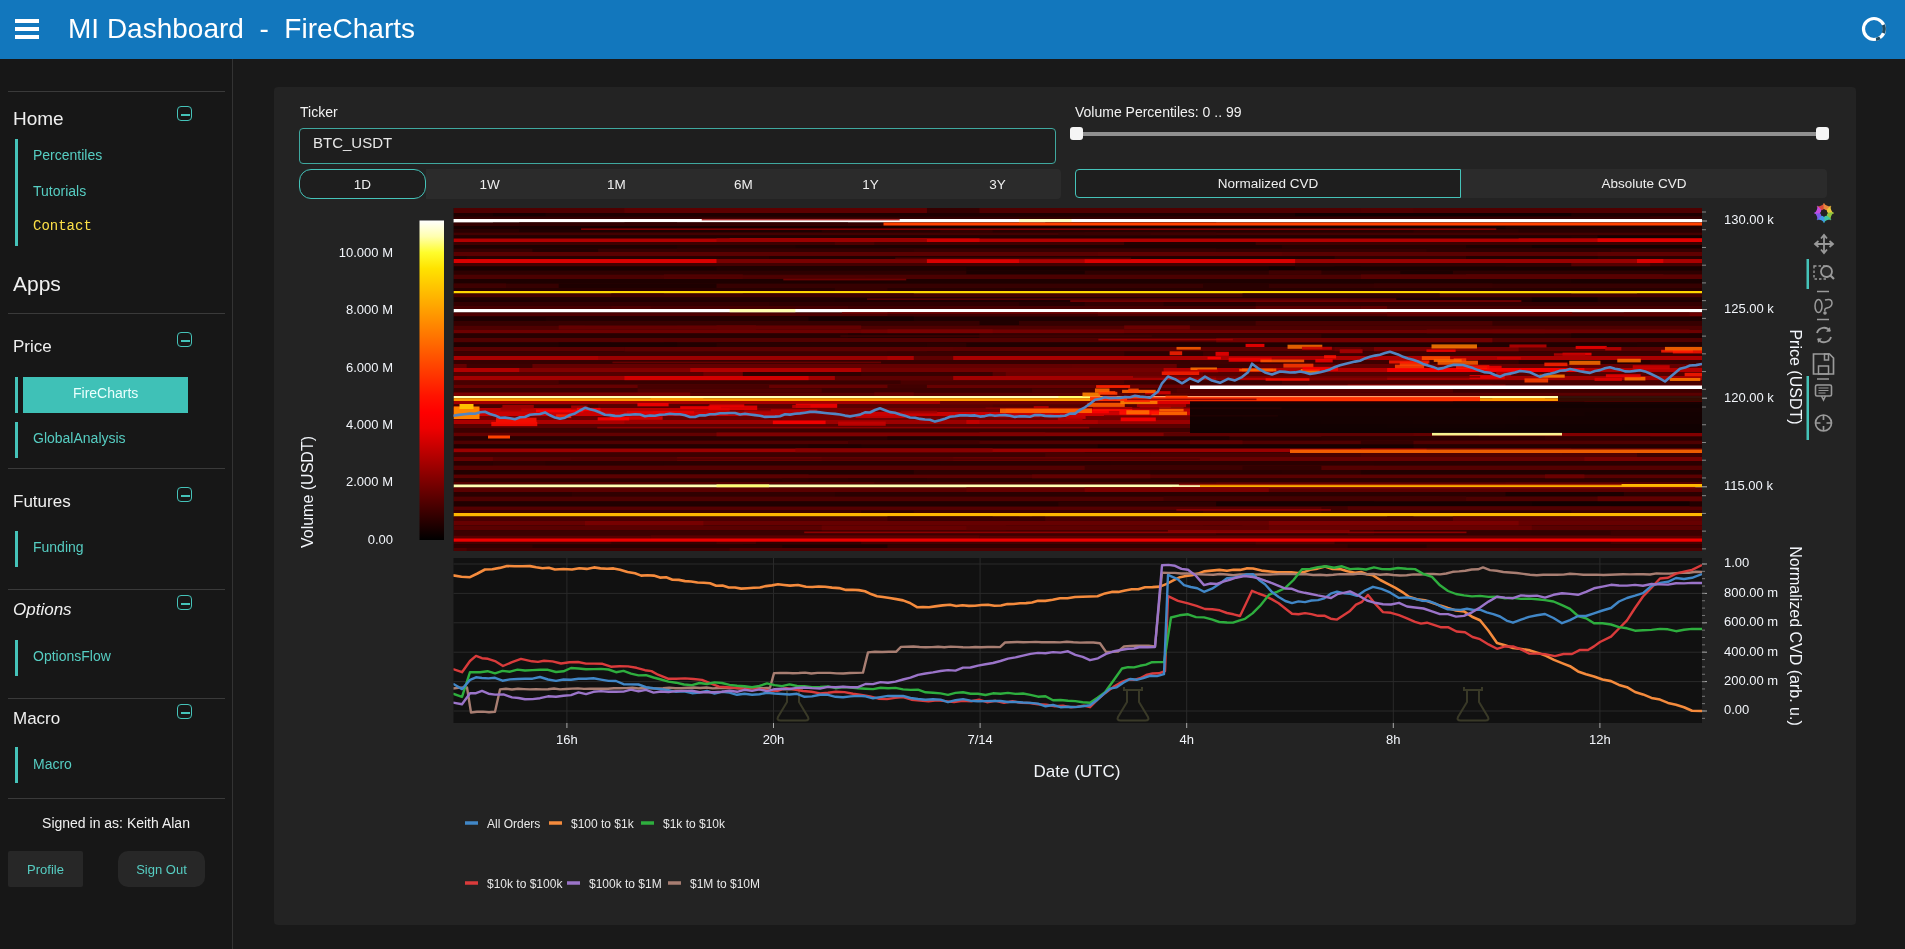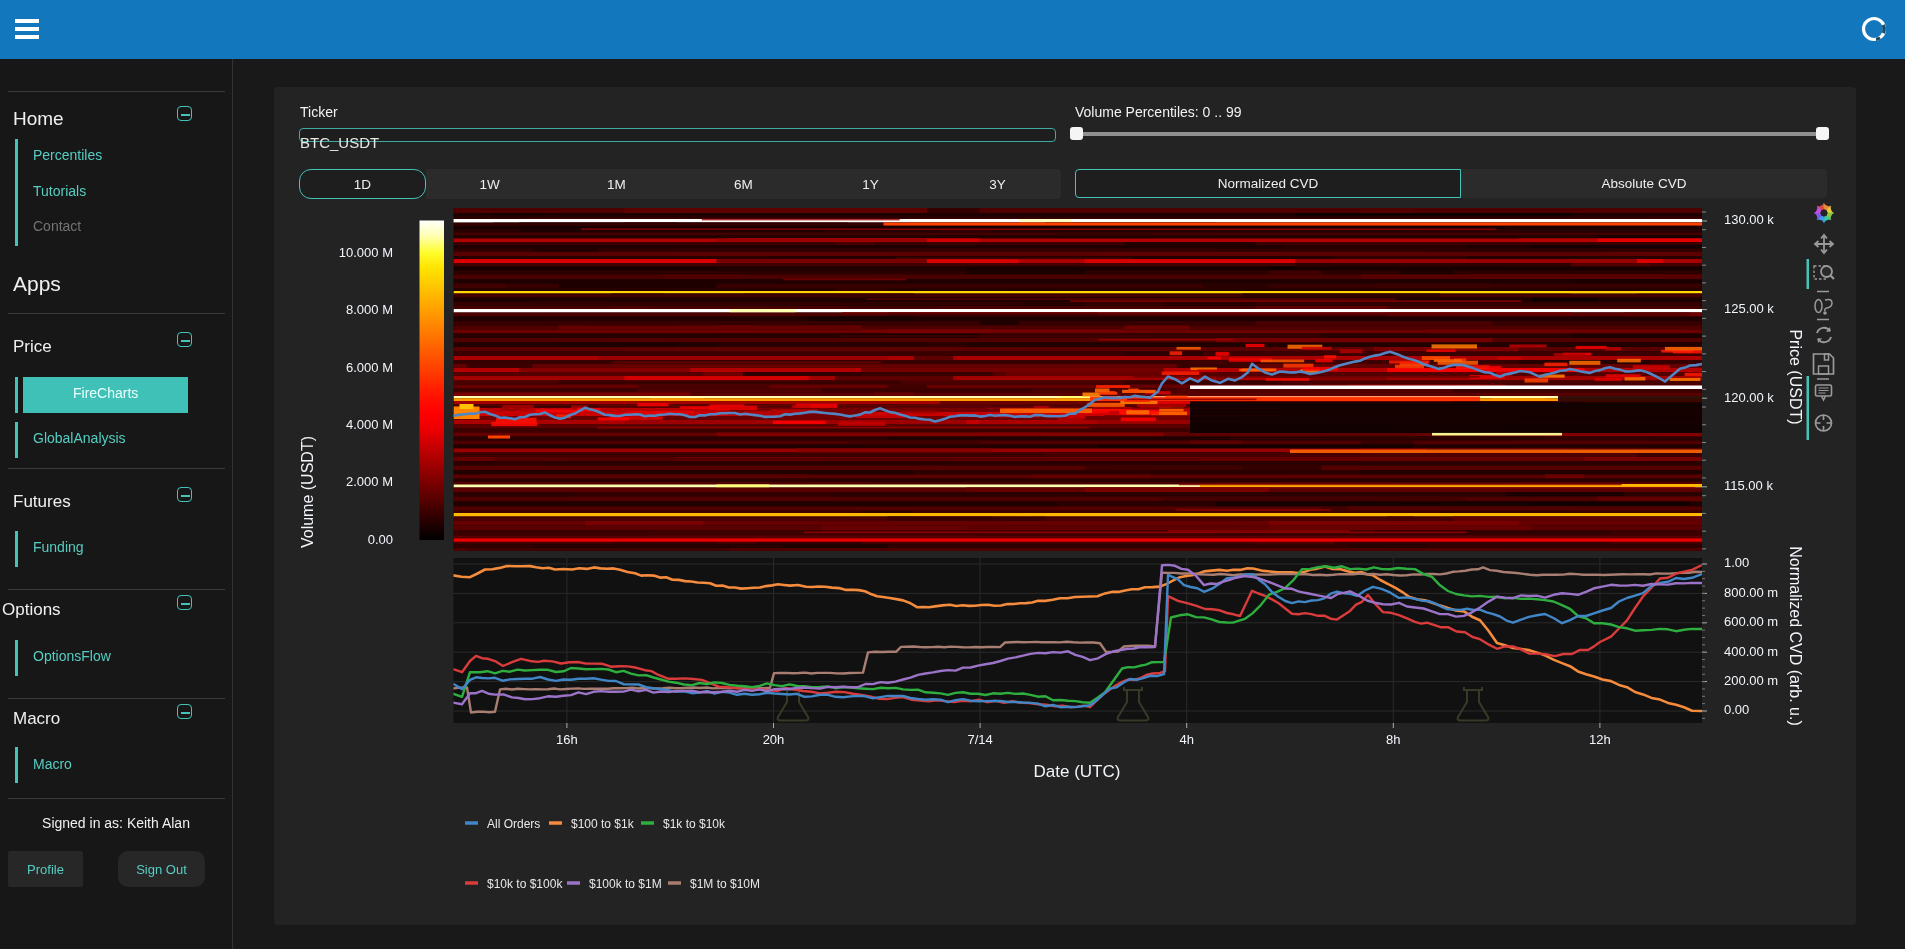--- a/index.html
+++ b/index.html
@@ -1,70 +1,71 @@
 <!DOCTYPE html>
 <html><head><meta charset="utf-8"><style>
 *{margin:0;padding:0;box-sizing:border-box}
 html,body{width:1905px;height:949px;background:#191919;font-family:"Liberation Sans",sans-serif;overflow:hidden;position:relative;-webkit-font-smoothing:antialiased}
 </style></head><body>
 <div style="position:absolute;left:0;top:0;width:1905px;height:59px;background:#1277bd">
   <div style="position:absolute;left:15px;top:19px;width:24px;height:3.5px;background:#fff"></div>
   <div style="position:absolute;left:15px;top:27px;width:24px;height:3.5px;background:#fff"></div>
   <div style="position:absolute;left:15px;top:35px;width:24px;height:3.5px;background:#fff"></div>
+  <div style="position:absolute;left:68px;top:13px;font-size:28px;color:#fff">MI Dashboard&nbsp; -&nbsp; FireCharts</div>
   <svg style="position:absolute;left:1860px;top:15px" width="28" height="28" viewBox="0 0 28 28">
     <circle cx="14" cy="14" r="10.5" fill="none" stroke="#ffffff" stroke-width="3.2"></circle>
     <path d="M 23.4 9.9 A 10.5 10.5 0 0 1 23.4 18.1" fill="none" stroke="#1e4a63" stroke-width="3.2"></path>
     <path d="M 20 22.9 A 10.5 10.5 0 0 1 16 24.3" fill="none" stroke="#1e4a63" stroke-width="3.2"></path>
   </svg>
 </div>
 <div style="position:absolute;left:0;top:59px;width:233px;height:890px;background:#171717;border-right:1px solid #333">
 <div style="position:absolute;left:8px;top:32px;width:217px;height:1px;background:#3a3a3a"></div>
 <div style="position:absolute;left:13px;top:49.32px;font-size:19px;color:#f0f0f0;">Home</div>
 <div style="position:absolute;left:177px;top:47px;width:15px;height:15px;border:1.5px solid #45c3b9;border-radius:4px;"></div>
     <div style="position:absolute;left:181px;top:55px;width:9px;height:1.5px;background:#45c3b9"></div>
 <div style="position:absolute;left:15px;top:80px;width:2.5px;height:107px;background:#45c3b9"></div>
 <div style="position:absolute;left:33px;top:88px;font-size:14px;color:#56cdc2;">Percentiles</div>
 <div style="position:absolute;left:33px;top:124px;font-size:14px;color:#56cdc2;">Tutorials</div>
-<div style="position:absolute;left:33px;top:159px;font-size:14px;color:#737373;">Contact</div>
+<div style="position:absolute;left:33px;top:159px;font-size:14px;color:#fde047;font-family:Liberation Mono, monospace;">Contact</div>
 <div style="position:absolute;left:13px;top:213px;font-size:21px;color:#f0f0f0;font-weight:500">Apps</div>
 <div style="position:absolute;left:8px;top:254px;width:217px;height:1px;background:#3a3a3a"></div>
 <div style="position:absolute;left:13px;top:277.76px;font-size:17px;color:#f0f0f0;">Price</div>
 <div style="position:absolute;left:177px;top:273px;width:15px;height:15px;border:1.5px solid #45c3b9;border-radius:4px;"></div>
     <div style="position:absolute;left:181px;top:281px;width:9px;height:1.5px;background:#45c3b9"></div>
 <div style="position:absolute;left:15px;top:317.5px;width:2.5px;height:36.5px;background:#45c3b9"></div>
 <div style="position:absolute;left:23px;top:318px;width:165px;height:36px;background:#3fc1b7;"></div>
 <div style="position:absolute;left:33px;top:326px;font-size:14px;color:#eafffd;margin-left:40px;">FireCharts</div>
 <div style="position:absolute;left:15px;top:362.5px;width:2.5px;height:36.5px;background:#45c3b9"></div>
 <div style="position:absolute;left:33px;top:371px;font-size:14px;color:#56cdc2;">GlobalAnalysis</div>
 <div style="position:absolute;left:8px;top:409px;width:217px;height:1px;background:#3a3a3a"></div>
 <div style="position:absolute;left:13px;top:432.76px;font-size:17px;color:#f0f0f0;">Futures</div>
 <div style="position:absolute;left:177px;top:428px;width:15px;height:15px;border:1.5px solid #45c3b9;border-radius:4px;"></div>
     <div style="position:absolute;left:181px;top:436px;width:9px;height:1.5px;background:#45c3b9"></div>
 <div style="position:absolute;left:15px;top:472px;width:2.5px;height:36px;background:#45c3b9"></div>
 <div style="position:absolute;left:33px;top:480px;font-size:14px;color:#56cdc2;">Funding</div>
 <div style="position:absolute;left:8px;top:530px;width:217px;height:1px;background:#3a3a3a"></div>
-<div style="position:absolute;left:2px;top:540.76px;font-size:17px;color:#f0f0f0;">Options</div>
+<div style="position:absolute;left:13px;top:540.76px;font-size:17px;color:#f0f0f0;font-style:italic;">Options</div>
 <div style="position:absolute;left:177px;top:536px;width:15px;height:15px;border:1.5px solid #45c3b9;border-radius:4px;"></div>
     <div style="position:absolute;left:181px;top:544px;width:9px;height:1.5px;background:#45c3b9"></div>
 <div style="position:absolute;left:15px;top:580.5px;width:2.5px;height:36.5px;background:#45c3b9"></div>
 <div style="position:absolute;left:33px;top:589px;font-size:14px;color:#56cdc2;">OptionsFlow</div>
 <div style="position:absolute;left:8px;top:639px;width:217px;height:1px;background:#3a3a3a"></div>
 <div style="position:absolute;left:13px;top:649.76px;font-size:17px;color:#f0f0f0;">Macro</div>
 <div style="position:absolute;left:177px;top:645px;width:15px;height:15px;border:1.5px solid #45c3b9;border-radius:4px;"></div>
     <div style="position:absolute;left:181px;top:653px;width:9px;height:1.5px;background:#45c3b9"></div>
 <div style="position:absolute;left:15px;top:688px;width:2.5px;height:36px;background:#45c3b9"></div>
 <div style="position:absolute;left:33px;top:697px;font-size:14px;color:#56cdc2;">Macro</div>
 <div style="position:absolute;left:8px;top:739px;width:217px;height:1px;background:#3a3a3a"></div>
 <div style="position:absolute;left:0;top:756px;width:232px;text-align:center;font-size:14px;color:#f0f0f0;">Signed in as: Keith Alan</div>
 <div style="position:absolute;left:8px;top:792px;width:75px;height:36px;background:#272727;color:#56cdc2;font-size:13px;display:flex;align-items:center;justify-content:center;border-radius:2px">Profile</div>
 <div style="position:absolute;left:118px;top:792px;width:87px;height:36px;background:#272727;color:#56cdc2;font-size:13px;display:flex;align-items:center;justify-content:center;border-radius:10px">Sign Out</div>
 </div>
 <div style="position:absolute;left:274px;top:87px;width:1582px;height:838px;background:#232323;border-radius:4px"></div>
 <div style="position:absolute;left:300px;top:104px;font-size:14px;color:#f2f2f2">Ticker</div>
-<div style="position:absolute;left:299px;top:128px;width:757px;height:14px;background:#1e1e1e;border:1px solid #3fa89f;border-radius:4px;color:#e8e8e8;font-size:15px;line-height:28px;">BTC_USDT</div>
+<div style="position:absolute;left:299px;top:128px;width:757px;height:36px;background:#1e1e1e;border:1px solid #3fa89f;border-radius:4px;color:#e8e8e8;font-size:15px;line-height:28px;padding-left:13px">BTC_USDT</div>
 <div style="position:absolute;left:299px;top:169px;width:127px;height:30px;background:#1e1e1e;border:1px solid #45c3b9;border-radius:12px;display:flex;align-items:center;justify-content:center;font-size:13.5px;color:#eee;z-index:2">1D</div>
 <div style="position:absolute;left:426px;top:169px;width:127px;height:30px;background:#2b2b2b;display:flex;align-items:center;justify-content:center;font-size:13.5px;color:#eee">1W</div>
 <div style="position:absolute;left:553px;top:169px;width:127px;height:30px;background:#2b2b2b;display:flex;align-items:center;justify-content:center;font-size:13.5px;color:#eee">1M</div>
 <div style="position:absolute;left:680px;top:169px;width:127px;height:30px;background:#2b2b2b;display:flex;align-items:center;justify-content:center;font-size:13.5px;color:#eee">6M</div>
 <div style="position:absolute;left:807px;top:169px;width:127px;height:30px;background:#2b2b2b;display:flex;align-items:center;justify-content:center;font-size:13.5px;color:#eee">1Y</div>
 <div style="position:absolute;left:934px;top:169px;width:127px;height:30px;background:#2b2b2b;border-radius:0 4px 4px 0;display:flex;align-items:center;justify-content:center;font-size:13.5px;color:#eee">3Y</div>
 <div style="position:absolute;left:1075px;top:104px;font-size:14px;color:#f2f2f2">Volume Percentiles: 0 .. 99</div>
 <div style="position:absolute;left:1075px;top:132px;width:748px;height:3.5px;background:#909090;border-radius:2px"></div>
 <div style="position:absolute;left:1070px;top:127px;width:13px;height:13px;background:#f5f5f5;border-radius:3px"></div>
 <div style="position:absolute;left:1816px;top:127px;width:13px;height:13px;background:#f5f5f5;border-radius:3px"></div>

